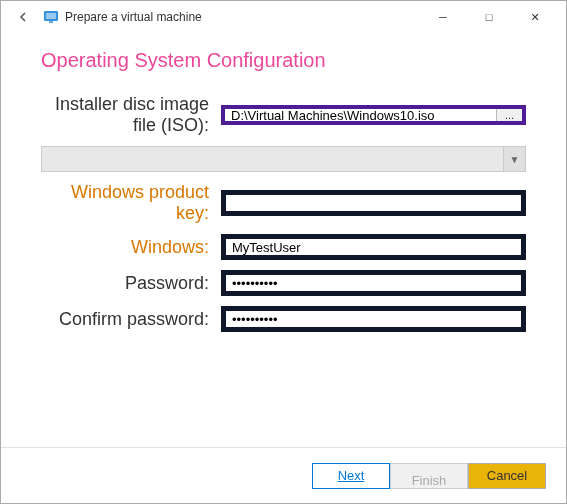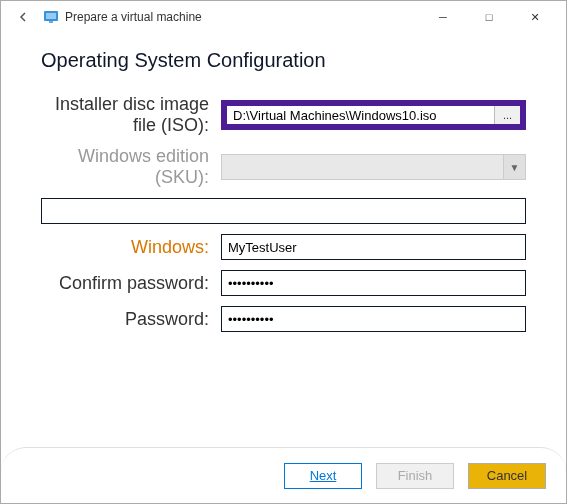--- a/index.html
+++ b/index.html
@@ -95,21 +95,21 @@
 
     .content {
       flex: 1;
       display: flex;
       flex-direction: column;
       padding: 0 40px 0 40px;
       overflow: hidden;
     }
 
     .page-title {
-      color: #0f172a;
+      color: #ec4899;
       font-size: 20px;
       font-weight: 300;
       margin-top: 16px;
       margin-bottom: 22px;
     }
 
     .form-row {
       display: flex;
       align-items: center;
       margin-bottom: 10px;
@@ -128,33 +128,33 @@
       color: #d97700;
     }
 
     .form-label.disabled {
       color: #999;
     }
 
     .form-input {
       flex: 1;
       height: 26px;
-      border: 1px solid #0f172a;
+      border: 5px solid #0f172a;
       padding: 0 6px;
       font-size: 13px;
       outline: none;
       background: #fff;
     }
 
     .iso-input-wrapper {
       flex: 1;
       display: flex;
       align-items: flex-end;
-      border: 6px solid #4c1d95;
-      height: 30px;
+      border: 4px solid #4c1d95;
+      height: 20px;
       background: #fff;
     }
 
     .iso-input-text {
       flex: 1;
       height: 100%;
       border: none;
       outline: none;
       padding: 0 6px;
       font-size: 13px;
@@ -208,23 +208,22 @@
       background: #e0e0e0;
     }
 
     .footer {
       height: 56px;
       display: flex;
       align-items: center;
       justify-content: flex-end;
       padding: 0 20px;
       border-top: 1px solid #e0e0e0;
-      gap: 14px;
+      gap: 0;
       flex-shrink: 0;
-      border-radius: 25px;
     }
 
     .btn {
       height: 26px;
       min-width: 78px;
       padding: 0 14px;
       font-size: 13px;
       cursor: pointer;
       border: 1px solid #adadad;
       background: #eab308;
@@ -238,20 +237,21 @@
       border-color: #0078d7;
       color: #0078d7;
       background: #fff;
     }
 
     .btn.disabled {
       color: #aaa;
       border-color: #ccc;
       background: #f0f0f0;
       cursor: default;
+      align-items: flex-end;
     }
 
     .btn-underline {
       text-decoration: underline;
     }
   </style>
 </head>
 <body>
 
 <div class="window">
@@ -285,43 +285,43 @@
 
     <div class="form-row">
       <label class="form-label">Installer disc image file (ISO):</label>
       <div class="iso-input-wrapper">
         <input class="iso-input-text" type="text" value="D:\Virtual Machines\Windows10.iso" style="">
         <button class="iso-browse-btn">...</button>
       </div>
     </div>
 
     <div class="form-row">
-      <label class="form-label disabled">Windows edition (SKU):</label>
       <div class="dropdown-wrapper">
         <input class="dropdown-text" type="text" readonly="" style="">
         <div class="dropdown-arrow">▼</div>
       </div>
     </div>
 
     <div class="form-row">
+      <label class="form-label orange">Windows product key:</label>
       <input class="form-input" type="text" style="">
     </div>
 
     <div class="form-row">
       <label class="form-label orange">Windows:</label>
       <input class="form-input" type="text" value="MyTestUser" style="">
     </div>
 
     <div class="form-row">
+      <label class="form-label">Password:</label>
+      <input class="form-input" type="password" value="1234567890" style="">
+    </div>
+
+    <div class="form-row">
       <label class="form-label">Confirm password:</label>
-      <input class="form-input" type="password" value="1234567890" style="">
-    </div>
-
-    <div class="form-row">
-      <label class="form-label">Password:</label>
       <input class="form-input" type="password" value="1234567890" style="">
     </div>
   </div>
 
   <div class="footer">
     <button class="btn primary">
       <span class="btn-underline">Next</span>
     </button>
     <button class="btn disabled">
       <span>Finish</span>

